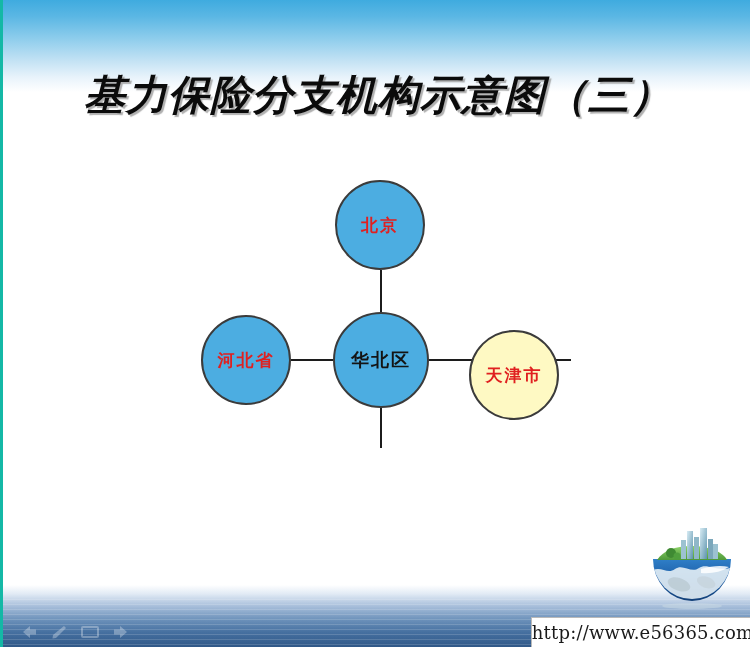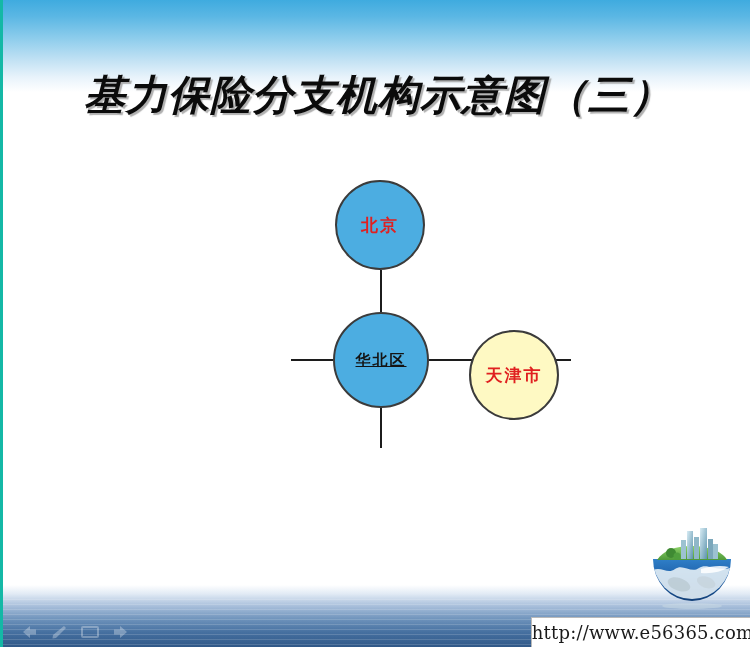--- a/index.html
+++ b/index.html
@@ -96,21 +96,21 @@
     display: flex;
     align-items: center;
     justify-content: center;
     font-family: "DejaVu Serif", "Liberation Serif", serif;
     font-weight: bold;
     font-size: 17px;
     letter-spacing: 2px;
     line-height: 1;
     white-space: nowrap;
   }
-  .node.center { font-size: 15px; text-decoration: underline; }
+  .node.center { font-size: 18px; }
 
   
   #logo {
     position: absolute;
     left: 640px; top: 527px;
     width: 98px; height: 84px;
   }
   #url-box {
     position: absolute;
     left: 528px; top: 617px;
@@ -156,20 +156,23 @@
 
     <div class="conn" id="conn-top" style="left: 377px; top: 270px; width: 2px; height: 42px; background: rgb(28, 28, 28);"></div>
     <div class="conn" id="conn-bottom" style="left: 377px; top: 408px; width: 2px; height: 40px; background: rgb(28, 28, 28);"></div>
     <div class="conn" id="conn-left" style="top: 359px; left: 288px; height: 2px; width: 42px; background: rgb(28, 28, 28);"></div>
     <div class="conn" id="conn-right" style="top: 359px; left: 426px; height: 2px; width: 142px; background: rgb(28, 28, 28);"></div>
 
     <div class="node" id="node-top" style="left: 332px; top: 180px; width: 90px; height: 90px; background: rgb(76, 173, 225); border-color: rgb(59, 59, 59); color: rgb(224, 32, 32);">
         <span>北京</span>
       </div>
 
+    <div class="node" id="node-left" style="left: 198px; top: 315px; width: 90px; height: 90px; background: rgb(76, 173, 225); border-color: rgb(59, 59, 59); color: rgb(224, 32, 32);">
+        <span>河北省</span>
+      </div>
 
     <div class="node center" id="node-center" style="left: 330px; top: 312px; width: 96px; height: 96px; background: rgb(76, 173, 225); border-color: rgb(59, 59, 59); color: rgb(20, 20, 20);">
         <span>华北区</span>
       </div>
 
     <div class="node" id="node-right" style="left: 466px; top: 330px; width: 90px; height: 90px; background: #fef9c3; border-color: rgb(59, 59, 59); color: rgb(224, 32, 32); justify-content: center;">
         <span>天津市</span>
       </div>
 
   </div>

